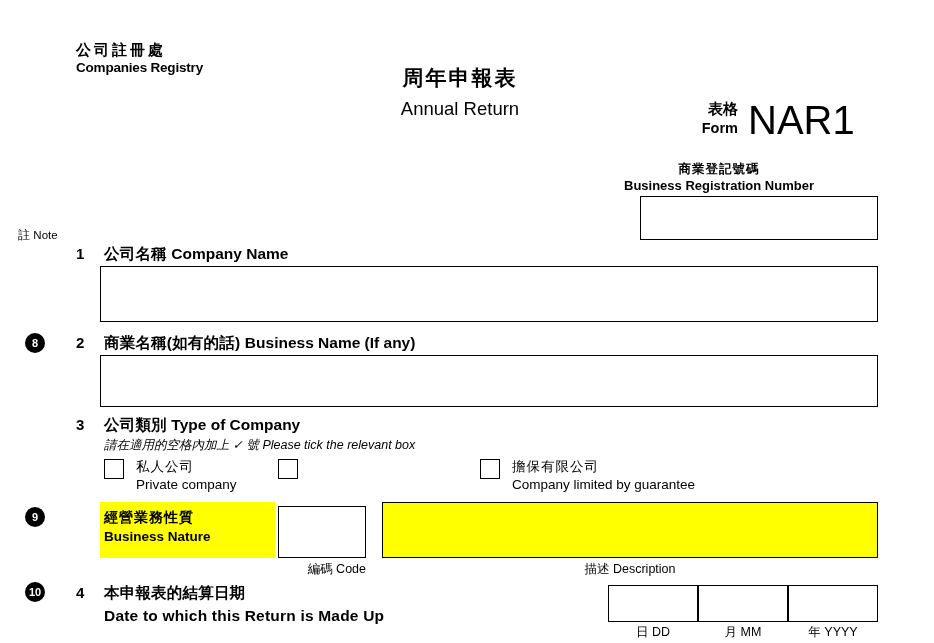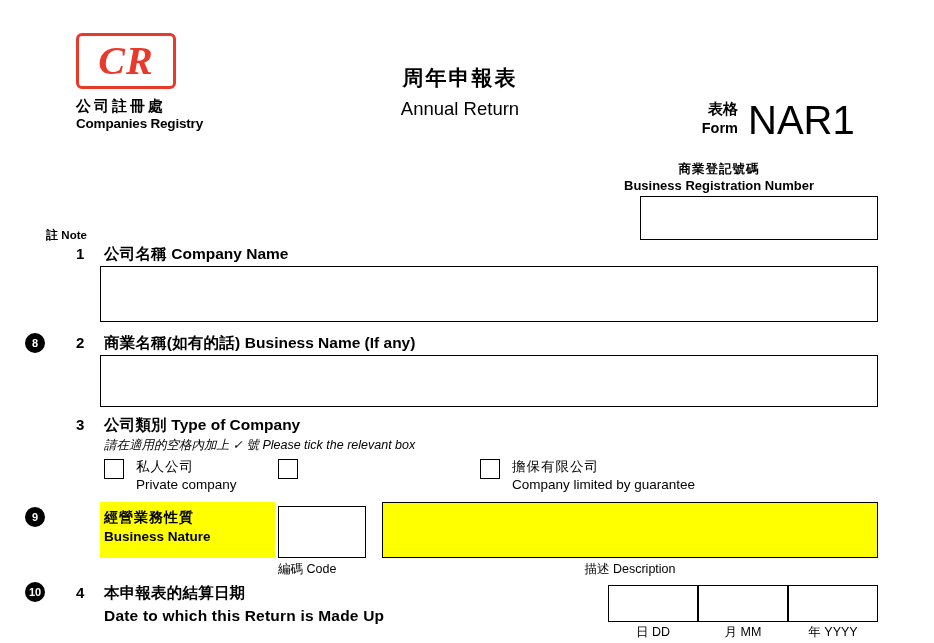--- a/index.html
+++ b/index.html
@@ -118,22 +118,21 @@
     box-sizing: border-box;
     background: #fff;
   }
 
   
   .note-head {
     position: absolute;
     left: 18px;
     top: 227px;
     font-size: 12px;
-    font-weight: bold;
-    margin-left: 28px;
+    font-weight: normal;
   }
   .note-head .en { font-size: 11.5px; }
 
   .note-bullet {
     position: absolute;
     width: 20px;
     height: 20px;
     border-radius: 50%;
     background: #000;
     color: #fff;
@@ -227,23 +226,20 @@
     text-align: center;
     font-size: 12.5px;
   }
 </style>
 </head>
 <body>
 
 <div class="page">
 
   <div class="logo-block">
-    <div class="cr-logo">
-      <span class="cr-logo-text">CR</span>
-    </div>
     <div class="logo-cn">公司註冊處</div>
     <div class="logo-en">Companies Registry</div>
   </div>
 
   <div class="doc-title">
     <div class="doc-title-cn">周年申報表</div>
     <div class="doc-title-en">Annual Return</div>
   </div>
 
   <div class="form-label">
@@ -304,21 +300,21 @@
     <div>Company limited by guarantee</div>
   </div>
 
   <div class="yellow" style="left:100px; top:502px; width:175px; height:56px;"></div>
   <div class="bn-label">
     <div class="cn">經營業務性質</div>
     <div class="en">Business Nature</div>
   </div>
 
   <div class="field-box" style="left:278px; top:506px; width:88px; height:52px;"></div>
-  <div class="sub-cap" style="left:278px; top:561px; width:88px; text-align:left;">
+  <div class="sub-cap" style="left:278px; top:561px; width:88px; text-align:right;">
     <span class="cn">編碼</span>
     <span>Code</span>
   </div>
 
   <div class="yellow" style="left:382px; top:502px; width:496px; height:56px;"></div>
   <div class="field-box" style="left:382px; top:502px; width:496px; height:56px; border:1.5px solid #000; background:transparent;"></div>
   <div class="sub-cap" style="left:382px; top:561px; width:496px; text-align:center;">
     <span class="cn">描述</span>
     <span>Description</span>
   </div>

